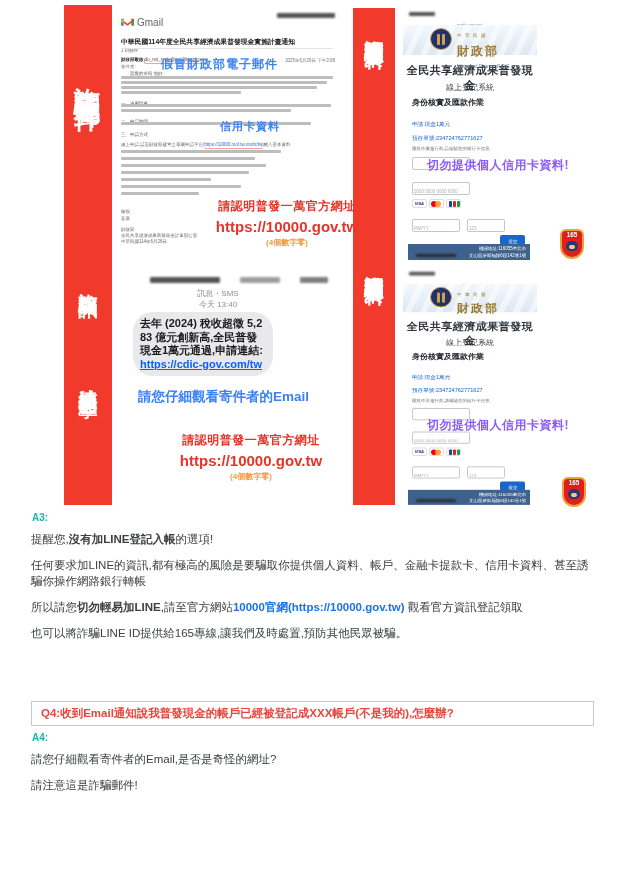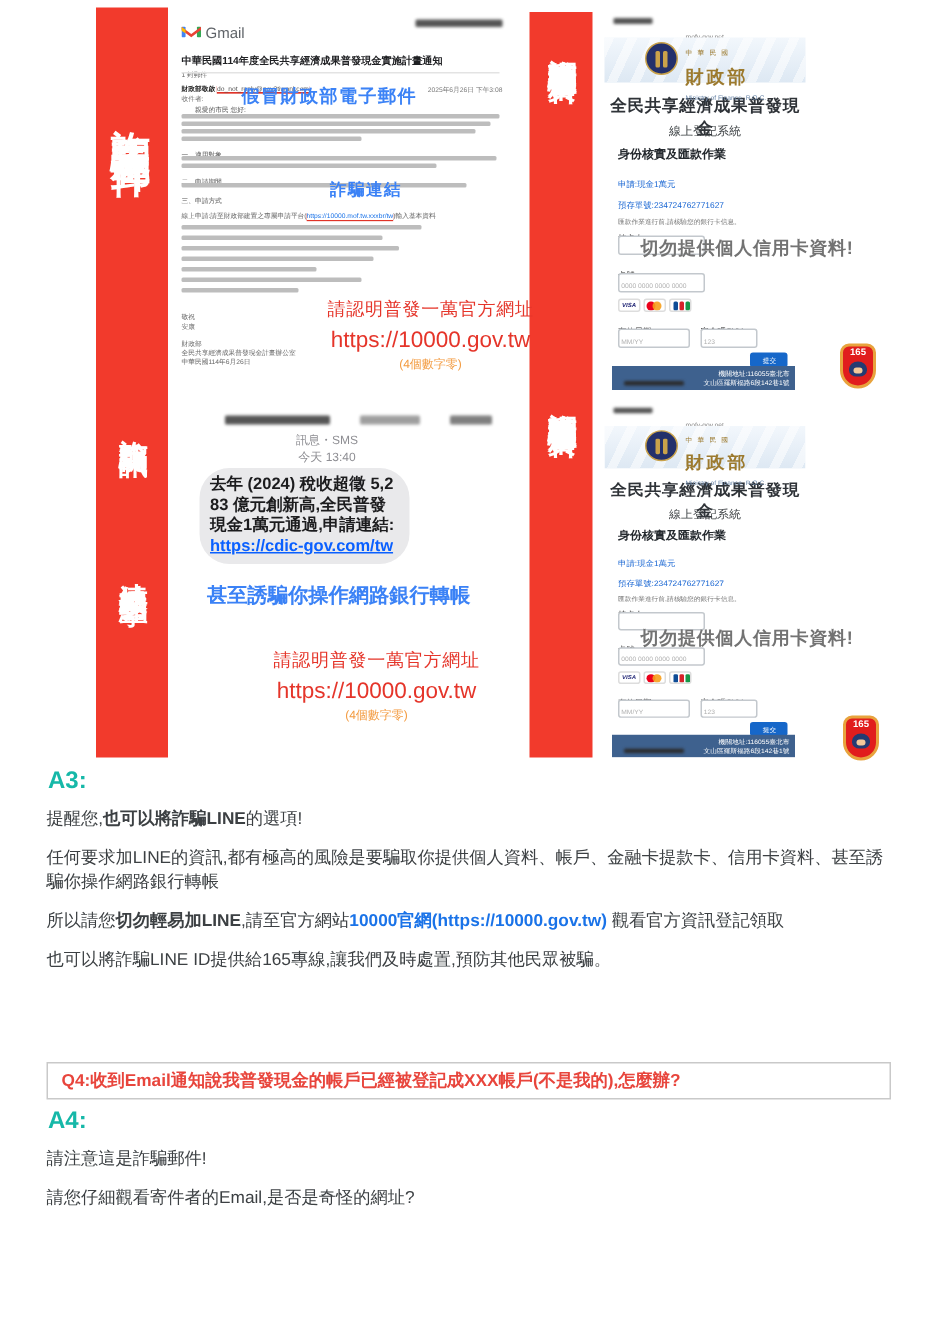--- a/index.html
+++ b/index.html
@@ -26,21 +26,21 @@
   .gmail-row{position:absolute;left:8px;top:3px;display:flex;align-items:center;gap:3px;}
   .gmail-word{font-size:10px;color:#5f6368;font-weight:500;}
   .subject{position:absolute;left:8px;top:23px;color:#202124;font-weight:bold;}
   .divider{position:absolute;left:8px;right:8px;top:38px;border-top:1px solid #e3e3e3;}
   .redline{box-shadow:0 1.5px 0 #e03328;}
   .bluetxt{color:#1a73e8;}
   .secline{color:#555;}
 
   
   .ann-red{position:absolute;color:#3b82f6;font-weight:bold;white-space:nowrap;}
-  .official{position:absolute;text-align:center;color:#e5352a;font-weight:normal;}
+  .official{position:absolute;text-align:center;color:#e5352a;font-weight:bold;}
   .official .l1{font-size:12px;letter-spacing:.5px;}
   .official .l2{font-size:15px;margin-top:3px;}
   .official .l3{font-size:8px;color:#f39b40;margin-top:2px;}
 
   
   .sms-head{position:absolute;left:133px;top:288px;width:170px;text-align:center;color:#8e8e93;font-size:8px;line-height:11px;}
   .sms-bubble{position:absolute;left:133px;top:312px;width:126px;background:#e9e9eb;border-radius:20px;
               padding:5px 7px;font-size:11px;line-height:13.5px;font-weight:600;color:#1c1c1e;word-break:break-all;}
   .sms-bubble a,.sms-link{color:#0a60ff;text-decoration:underline;}
 
@@ -80,27 +80,27 @@
                box-sizing:border-box;}
   .card2-wrap{position:absolute;left:0;top:0;transform:scale(1,.94);transform-origin:0 0;}
 
   .badge165{position:absolute;width:24px;height:30px;background:#e11d1d;border:2px solid #e8a33d;
             border-radius:6px 6px 12px 12px;box-sizing:border-box;text-align:center;}
   .badge165 .num{color:#fff;font-weight:bold;font-size:8px;transform:scale(.8);transform-origin:50% 0;
                  line-height:8px;display:block;margin-top:1px;}
   .badge165 .cop{width:12px;height:10px;background:#243b72;border-radius:50% 50% 42% 42%;margin:1px auto 0;position:relative;}
   .badge165 .cop:after{content:"";position:absolute;left:3px;top:4px;width:6px;height:4px;background:#f3c89a;border-radius:2px;}
 
-  .warn-card{position:absolute;left:427px;color:#737373;font-weight:bold;font-size:12px;letter-spacing:.5px;white-space:nowrap;}
+  .warn-card{position:absolute;left:427px;color:#8b5cf6;font-weight:bold;font-size:12px;letter-spacing:.5px;white-space:nowrap;}
 
   
   .qa{padding:0 30px 0 31px;}
   .qbox{border:1px solid #c9c9c9;padding:4px 9px;font-weight:bold;font-size:11.5px;color:#e8453c;background:#fff;}
   .qbox.q4{margin-top:60px;}
-  .alabel{color:#16b8a8;font-weight:bold;font-size:16px;margin:6px 0 8px 1px;}
+  .alabel{color:#16b8a8;font-weight:bold;font-size:10px;margin:6px 0 8px 1px;}
   .qa p{font-size:11.5px;line-height:16px;margin:0 0 10px;color:#3c4043;max-width:575px;}
   .b{font-weight:bold;}
   .bl{color:#1a73e8;font-weight:bold;}
 </style>
 </head>
 <body>
 
 <div class="page">
 
   <div class="collage">
@@ -164,37 +164,37 @@
       <div class="sk" style="top:182px;width:78px;"></div>
 
       <div class="abs" style="left:8px;top:193px;color:#666;"><span class="s45">敬祝</span></div>
       <div class="abs" style="left:8px;top:200px;color:#666;"><span class="s45">安康</span></div>
       <div class="abs" style="left:8px;top:211px;color:#666;"><span class="s45">財政部</span></div>
       <div class="abs" style="left:8px;top:217px;color:#666;"><span class="s45">全民共享經濟成果普發現金計畫辦公室</span></div>
       <div class="abs" style="left:8px;top:223px;color:#666;"><span class="s45">中華民國114年6月26日</span></div>
     </div>
 
     <div class="ann-red" style="left:161px;top:56px;font-size:12px;letter-spacing:1px;">假冒財政部電子郵件</div>
-    <div class="ann-red" style="left:220px;top:119px;font-size:11px;letter-spacing:1px;">詐騙連結</div>
+    <div class="ann-red" style="left:220px;top:119px;font-size:11px;letter-spacing:1px;">信用卡資料</div>
 
     <div class="official" style="left:212px;top:198px;width:150px;">
       <div class="l1">請認明普發一萬官方網址</div>
       <div class="l2">https://10000.gov.tw</div>
       <div class="l3">(4個數字零)</div>
     </div>
 
     <div class="smudge" style="left:150px;top:277px;width:70px;height:6px;"></div>
     <div class="smudge" style="left:240px;top:277px;width:40px;height:6px;opacity:.45;"></div>
     <div class="smudge" style="left:300px;top:277px;width:28px;height:6px;opacity:.6;"></div>
     <div class="sms-head">
       <div>訊息・SMS</div>
       <div>今天 13:40</div>
     </div>
     <div class="sms-bubble"><span>去年 (2024) 稅收超徵 5,283 億元創新高,全民普發現金1萬元通過,申請連結:</span><span class="sms-link">https://cdic-gov.com/tw</span></div>
-    <div class="ann-red" style="left:138px;top:388px;font-size:13.5px;">甚至誘騙你操作網路銀行轉帳</div>
+    <div class="ann-red" style="left:138px;top:388px;font-size:13.5px;">請您仔細觀看寄件者的Email</div>
 
     <div class="official" style="left:177px;top:432px;width:148px;">
       <div class="l1">請認明普發一萬官方網址</div>
       <div class="l2">https://10000.gov.tw</div>
       <div class="l3">(4個數字零)</div>
     </div>
 
     <div class="site-card" style="top:8px;">
       <div class="smudge" style="left:6px;top:4px;width:26px;height:4px;"></div>
       <div class="abs" style="left:0;right:0;top:8px;text-align:center;color:#888;"><span class="s45" style="transform-origin:50% 0;">mofy-gov.net</span></div>
@@ -303,27 +303,27 @@
     <div class="badge165" style="left:562px;top:477px;">
       <span class="num">165</span>
       <div class="cop"></div>
     </div>
   </div>
 
   <div class="qa">
 
     <div class="alabel">A3:</div>
 
-    <p><span>提醒您,</span><span class="b">也可以將詐騙LINE</span><span>的選項!</span></p>
+    <p><span>提醒您,</span><span class="b">沒有加LINE登記入帳</span><span>的選項!</span></p>
     <p>任何要求加LINE的資訊,都有極高的風險是要騙取你提供個人資料、帳戶、金融卡提款卡、信用卡資料、甚至誘騙你操作網路銀行轉帳</p>
     <p><span>所以請您</span><span class="b">切勿輕易加LINE</span><span>,請至官方網站</span><span class="bl">10000官網(https://10000.gov.tw)</span><span> 觀看官方資訊登記領取</span></p>
     <p>也可以將詐騙LINE ID提供給165專線,讓我們及時處置,預防其他民眾被騙。</p>
 
     <div class="qbox q4">
       <span>Q4:收到Email通知說我普發現金的帳戶已經被登記成XXX帳戶(不是我的),怎麼辦?</span>
     </div>
     <div class="alabel">A4:</div>
 
+    <p>請您仔細觀看寄件者的Email,是否是奇怪的網址?</p>
     <p>請注意這是詐騙郵件!</p>
-    <p>請您仔細觀看寄件者的Email,是否是奇怪的網址?</p>
   </div>
 
 </div>
 
 </body></html>

